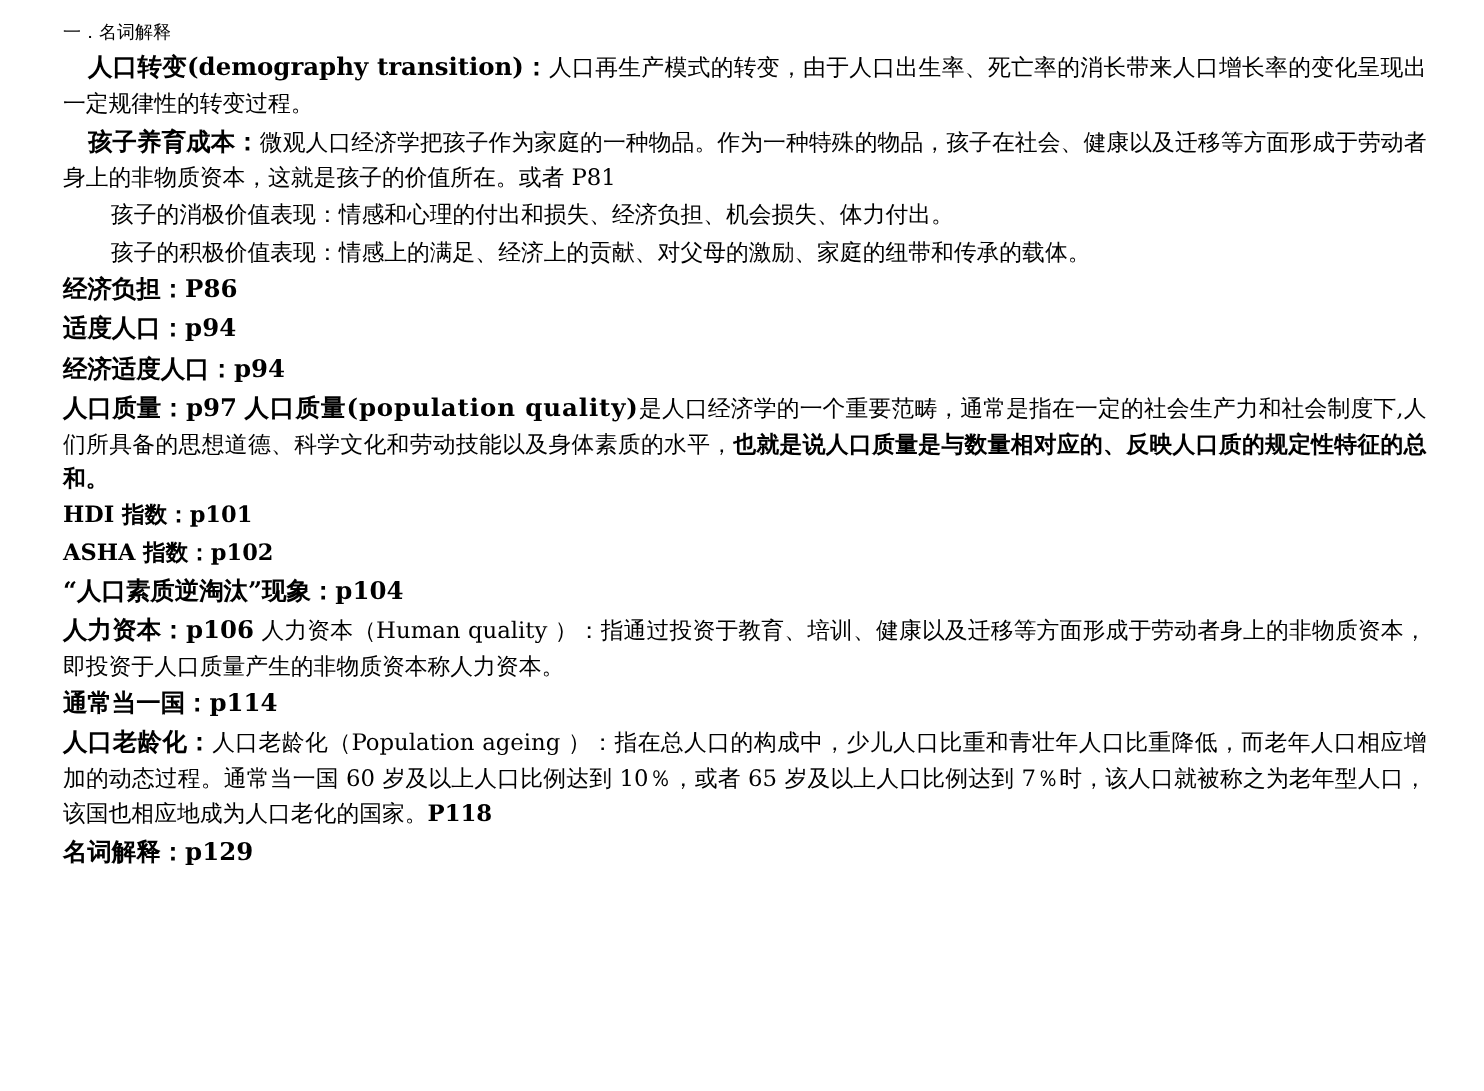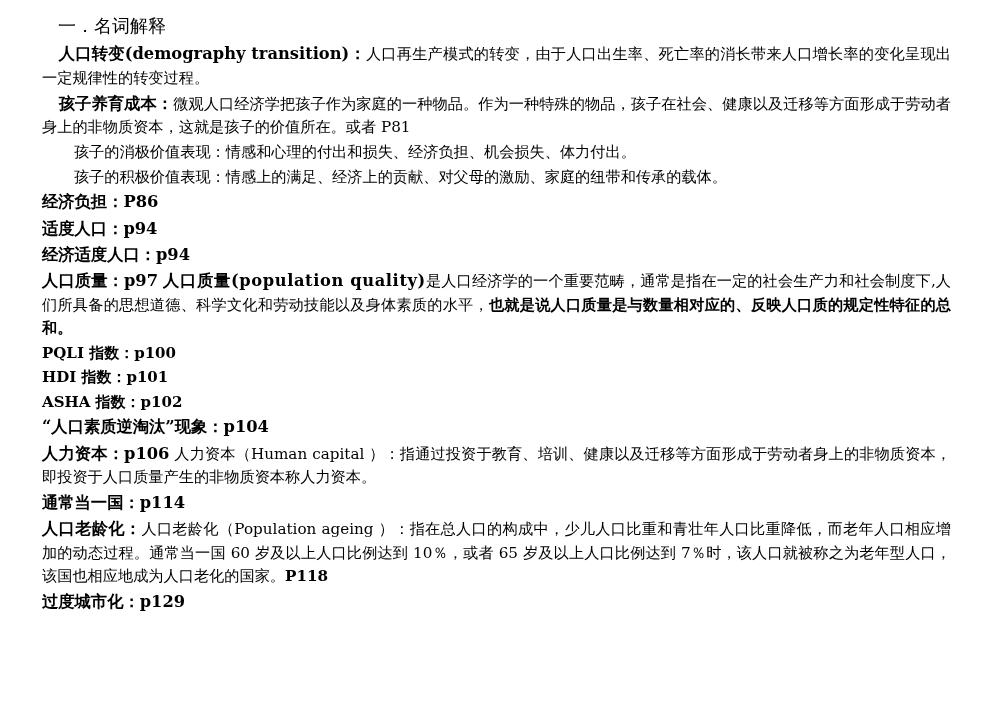--- a/index.html
+++ b/index.html
@@ -37,22 +37,22 @@
   }
   .term-sm {
     font-weight: bold;
     font-size: 15px;
   }
   .reg { font-weight: normal; }
   .latin {
     font-family: "DejaVu Serif", "Liberation Serif", serif;
   }
   .sectiontitle {
-    font-size: 18px;
-    margin: 0 0 3px 16px;
+    font-size: 12px;
+    margin: 0 0 3px 0;
   }
   .spaced { letter-spacing: 0.6px; margin-top: 39px; }
 </style>
 </head>
 <body>
 
 <div class="page">
 
   <p class="para sectiontitle">一．名词解释</p>
 
@@ -75,42 +75,39 @@
   </p>
   <p class="para">
     <span class="term">经济适度人口：</span><span class="term latin">p94</span>
   </p>
 
   <p class="para">
     <span class="term">人口质量：</span><span class="term latin">p97</span><span class="reg">&nbsp;</span><span class="term spaced">人口质量(population quality)</span><span class="reg">是人口经济学的一个重要范畴，通常是指在一定的社会生产力和社会制度下,人们所具备的思想道德、科学文化和劳动技能以及身体素质的水平，</span><span class="bold">也就是说人口质量是与数量相对应的、反映人口质的规定性特征的总和。</span>
   </p>
 
   <p class="para">
-    <span class="term-sm">PQLI 指数：</span><span class="term-sm latin">p100</span>
-  </p>
-  <p class="para">
     <span class="term-sm">HDI 指数：</span><span class="term-sm latin">p101</span>
   </p>
   <p class="para">
     <span class="term-sm">ASHA 指数：</span><span class="term-sm latin">p102</span>
   </p>
 
   <p class="para">
     <span class="term">“人口素质逆淘汰”现象：</span><span class="term latin">p104</span>
   </p>
 
   <p class="para">
-    <span class="term">人力资本：</span><span class="term latin">p106</span><span class="reg">&nbsp;</span><span class="reg">人力资本（Human capital ）：指通过投资于教育、培训、健康以及迁移等方面形成于劳动者身上的非物质资本，即投资于人口质量产生的非物质资本称人力资本。</span>
+    <span class="term">人力资本：</span><span class="term latin">p106</span><span class="reg">&nbsp;</span><span class="reg">人力资本（Human quality ）：指通过投资于教育、培训、健康以及迁移等方面形成于劳动者身上的非物质资本，即投资于人口质量产生的非物质资本称人力资本。</span>
   </p>
 
   <p class="para">
     <span class="term">通常当一国：</span><span class="term latin">p114</span>
   </p>
 
   <p class="para">
     <span class="term">人口老龄化：</span><span class="reg">人口老龄化（Population ageing ）：指在总人口的构成中，少儿人口比重和青壮年人口比重降低，而老年人口相应增加的动态过程。通常当一国 60 岁及以上人口比例达到 10％，或者 65 岁及以上人口比例达到 7％时，该人口就被称之为老年型人口，该国也相应地成为人口老化的国家。</span><span class="bold latin">P118</span>
   </p>
 
   <p class="para">
-    <span class="term">过度城市化：</span><span class="term latin">p129</span>
+    <span class="term">名词解释：</span><span class="term latin">p129</span>
   </p>
 
 </div>
 
 </body></html>

